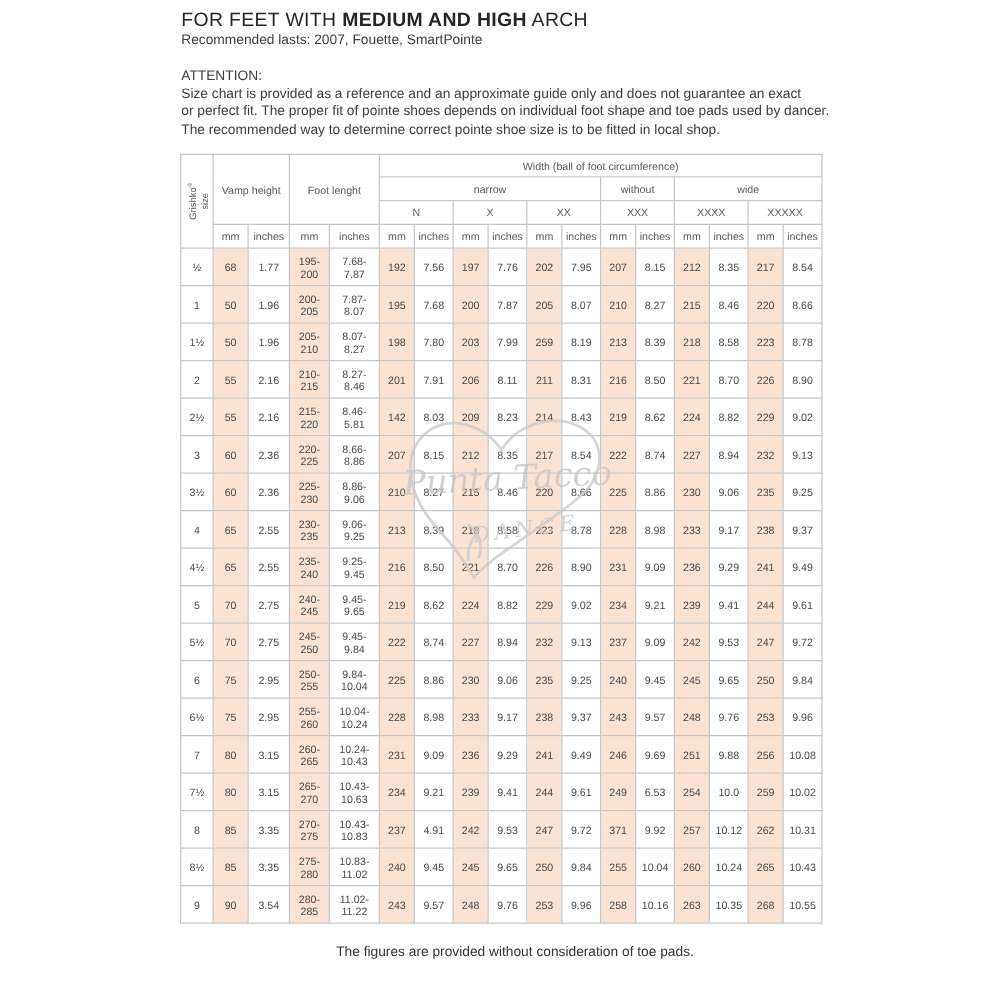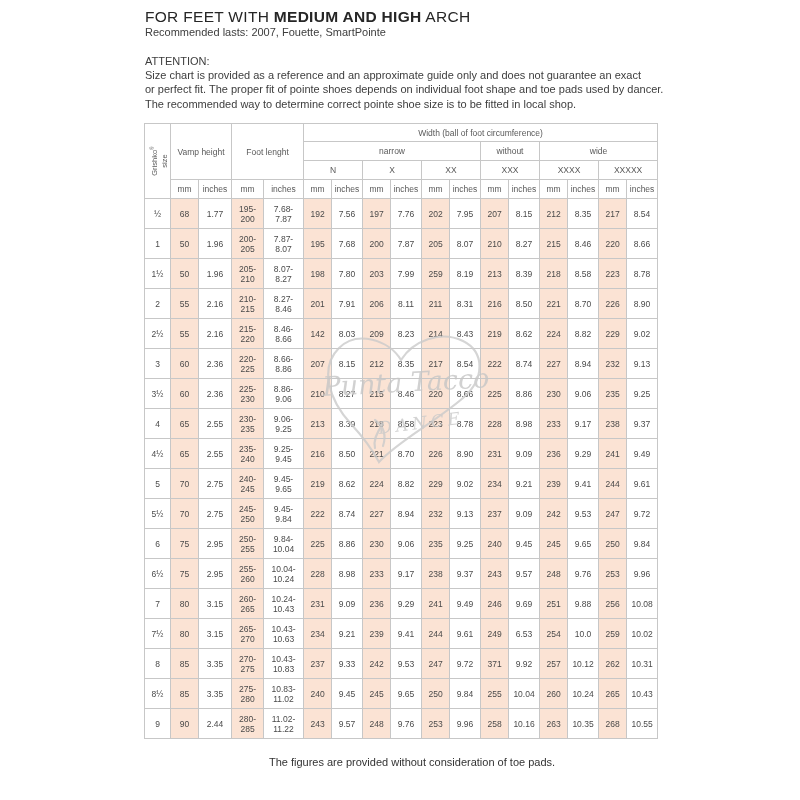--- a/index.html
+++ b/index.html
@@ -212,21 +212,21 @@
           <td class="shade">226</td>
           <td>8.90</td>
         </tr>
         <tr>
           <td class="size-col">2½</td>
           <td class="shade">55</td>
           <td>2.16</td>
           <td class="shade multiline">215-
 220</td>
           <td class="multiline">8.46-
-8.66</td>
+5.81</td>
           <td class="shade">142</td>
           <td>8.03</td>
           <td class="shade">209</td>
           <td>8.23</td>
           <td class="shade">214</td>
           <td>8.43</td>
           <td class="shade">219</td>
           <td>8.62</td>
           <td class="shade">224</td>
           <td>8.82</td>
@@ -445,21 +445,21 @@
         </tr>
         <tr>
           <td class="size-col">8</td>
           <td class="shade">85</td>
           <td>3.35</td>
           <td class="shade multiline">270-
 275</td>
           <td class="multiline">10.43-
 10.83</td>
           <td class="shade">237</td>
-          <td>9.33</td>
+          <td>4.91</td>
           <td class="shade">242</td>
           <td>9.53</td>
           <td class="shade">247</td>
           <td>9.72</td>
           <td class="shade">371</td>
           <td>9.92</td>
           <td class="shade">257</td>
           <td>10.12</td>
           <td class="shade">262</td>
           <td>10.31</td>
@@ -481,21 +481,21 @@
           <td class="shade">255</td>
           <td>10.04</td>
           <td class="shade">260</td>
           <td>10.24</td>
           <td class="shade">265</td>
           <td>10.43</td>
         </tr>
         <tr>
           <td class="size-col">9</td>
           <td class="shade">90</td>
-          <td>2.44</td>
+          <td>3.54</td>
           <td class="shade multiline">280-
 285</td>
           <td class="multiline">11.02-
 11.22</td>
           <td class="shade">243</td>
           <td>9.57</td>
           <td class="shade">248</td>
           <td>9.76</td>
           <td class="shade">253</td>
           <td>9.96</td>

